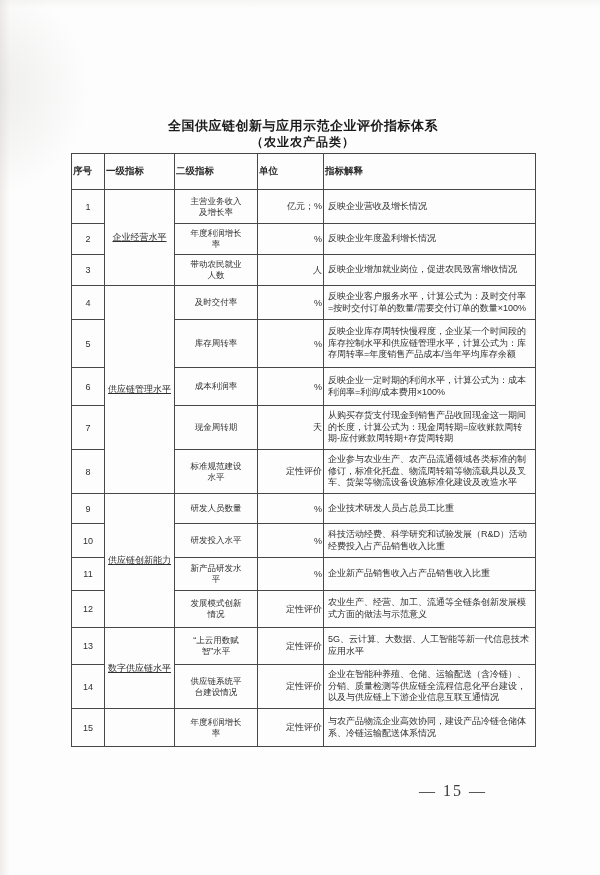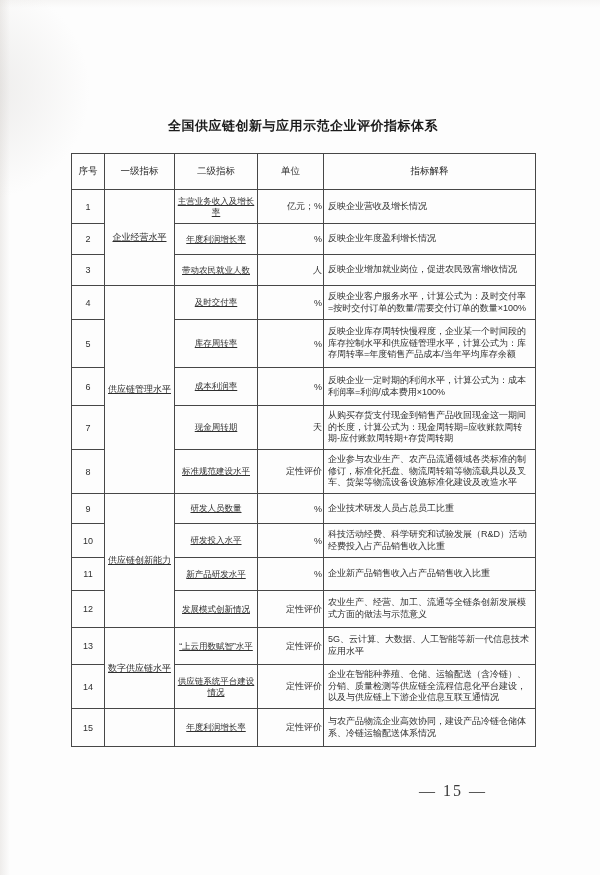--- a/index.html
+++ b/index.html
@@ -27,42 +27,43 @@
   table.indicator{
     position:absolute;left:71px;top:153px;width:464px;
     border-collapse:collapse;table-layout:fixed;
   }
   table.indicator th, table.indicator td{
     border:1px solid #474747;
     vertical-align:middle;
     overflow:hidden;
   }
   table.indicator th{
-    font-size:9.5px;font-weight:normal;color:#2a2a2a;
-    text-align:center;padding:2px 1px;
+    font-size:9.5px;font-weight:bold;color:#2a2a2a;
+    text-align:left;padding:2px 1px;
   }
   td.c-no{font-size:9px;text-align:center;padding:1px;}
   td.c-lvl1{font-size:9px;text-align:center;padding:1px;letter-spacing:0;text-decoration:underline;}
-  td.c-lvl2{font-size:8.5px;text-align:center;padding:1px 2px;line-height:1.25;text-decoration:underline;}
+  td.c-lvl2{font-size:8.5px;text-align:center;padding:1px 15px;line-height:1.25;}
   td.c-unit{font-size:9px;text-align:right;padding:1px;}
   td.c-exp{font-size:9px;text-align:left;padding:2px 4px;line-height:1.3;}
 
   .page-number{
     position:absolute;left:408px;top:782px;width:90px;
     font-size:16px;color:#3a3a3a;letter-spacing:2px;text-align:center;
     font-family:"Liberation Serif", serif;
   }
 </style>
 </head>
 <body>
 
 <div class="sheet">
 
   <div class="title-block">
     <div class="title-main">全国供应链创新与应用示范企业评价指标体系</div>
+    <div class="title-sub">（农业农产品类）</div>
   </div>
 
   <table class="indicator">
     <colgroup>
       <col style="width:33px">
         <col style="width:70px">
         <col style="width:83px">
         <col style="width:66px">
         <col style="width:212px">
     </colgroup>

